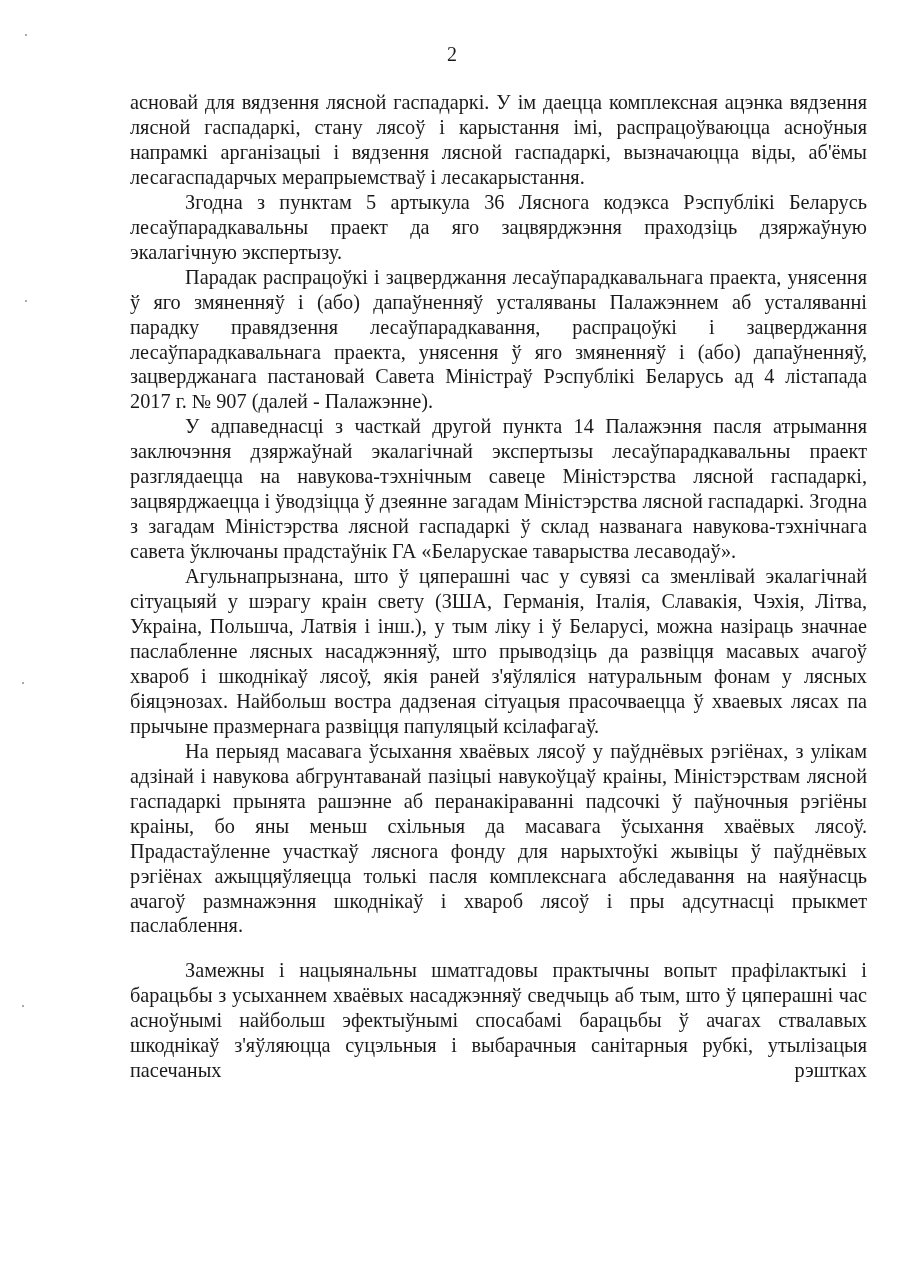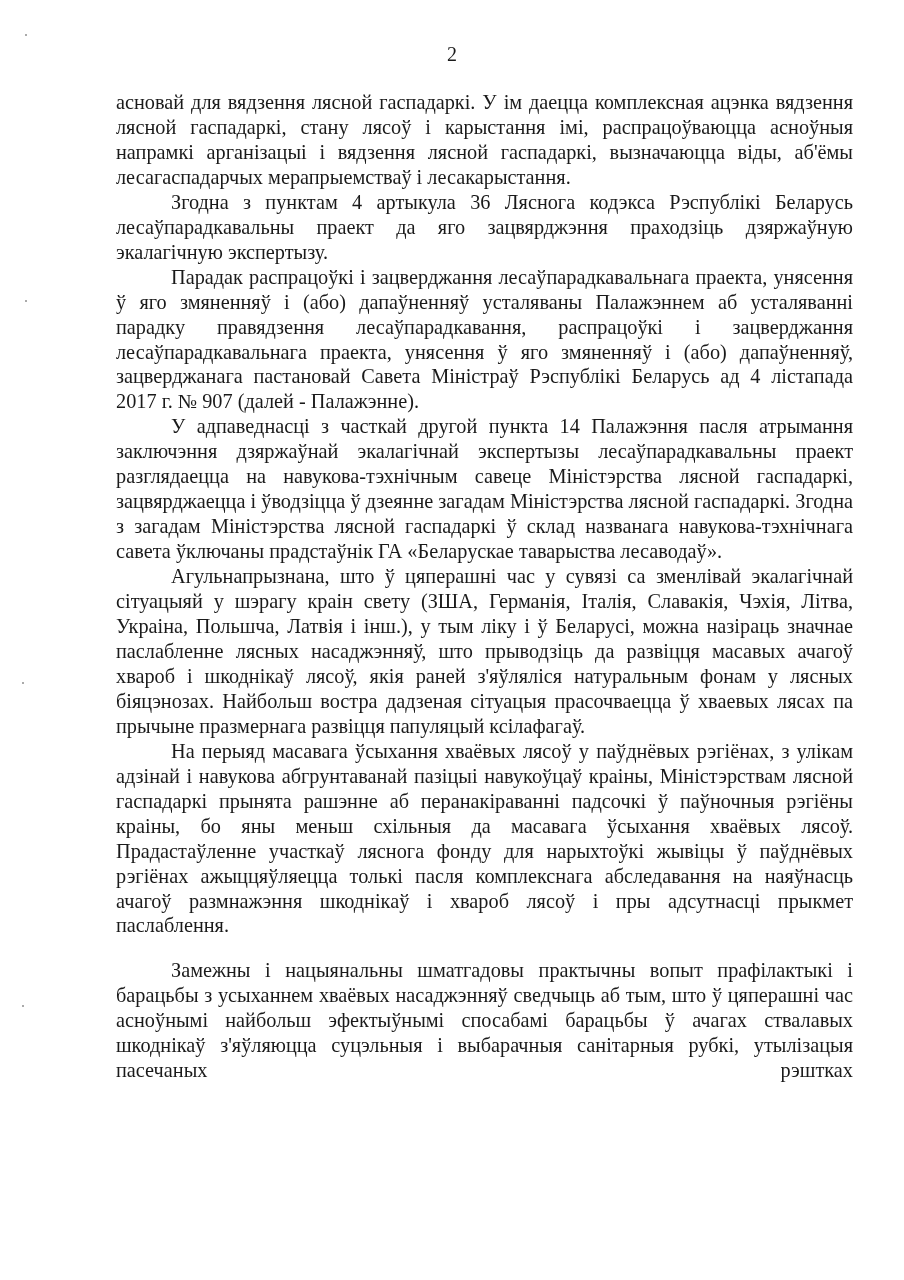--- a/index.html
+++ b/index.html
@@ -20,21 +20,21 @@
       top: 42px;
       left: 0;
       width: 904px;
       text-align: center;
       font-size: 20px;
       line-height: 24px;
     }
     .doc-body {
       position: absolute;
       top: 90px;
-      left: 116px;
+      left: 130px;
       width: 737px;
       font-size: 20.3px;
       line-height: 24.95px;
       text-align: justify;
     }
     .para {
       margin: 0;
       text-indent: 55px;
       hyphens: none;
     }
@@ -60,21 +60,21 @@
 
   <div class="scan-dot" style="left:25px; top:34px;"></div>
   <div class="scan-dot" style="left:25px; top:300px;"></div>
   <div class="scan-dot" style="left:22px; top:682px;"></div>
   <div class="scan-dot" style="left:22px; top:1005px;"></div>
 
   <div class="page-number">2</div>
 
   <div class="doc-body">
     <p class="para continued">асновай для вядзення лясной гаспадаркі.  У ім даецца комплексная ацэнка вядзення лясной гаспадаркі, стану лясоў і карыстання імі, распрацоўваюцца асноўныя напрамкі арганізацыі і вядзення лясной гаспадаркі, вызначаюцца віды, аб'ёмы лесагаспадарчых мерапрыемстваў і лесакарыстання.</p>
-    <p class="para">Згодна з пунктам 4 артыкула 36 Ляснога кодэкса Рэспублікі Беларусь лесаўпарадкавальны праект да яго зацвярджэння праходзіць дзяржаўную экалагічную экспертызу.</p>
+    <p class="para">Згодна з пунктам 5 артыкула 36 Ляснога кодэкса Рэспублікі Беларусь лесаўпарадкавальны праект да яго зацвярджэння праходзіць дзяржаўную экалагічную экспертызу.</p>
     <p class="para">Парадак распрацоўкі і зацверджання лесаўпарадкавальнага праекта, унясення ў яго змяненняў і (або) дапаўненняў усталяваны Палажэннем аб усталяванні парадку правядзення лесаўпарадкавання, распрацоўкі і зацверджання лесаўпарадкавальнага праекта, унясення ў яго змяненняў і (або) дапаўненняў, зацверджанага пастановай Савета Міністраў Рэспублікі Беларусь ад 4 лістапада 2017 г. № 907 (далей - Палажэнне).</p>
     <p class="para">У адпаведнасці з часткай другой пункта 14 Палажэння пасля атрымання заключэння дзяржаўнай экалагічнай экспертызы лесаўпарадкавальны праект разглядаецца на навукова-тэхнічным савеце Міністэрства лясной гаспадаркі, зацвярджаецца і ўводзіцца ў дзеянне загадам Міністэрства лясной гаспадаркі. Згодна з загадам Міністэрства лясной гаспадаркі ў склад названага навукова-тэхнічнага савета ўключаны прадстаўнік ГА «Беларускае таварыства лесаводаў».</p>
     <p class="para">Агульнапрызнана, што ў цяперашні час у сувязі са зменлівай экалагічнай сітуацыяй у шэрагу краін свету (ЗША, Германія, Італія, Славакія, Чэхія, Літва, Украіна, Польшча, Латвія і інш.), у тым ліку і ў Беларусі, можна назіраць значнае паслабленне лясных насаджэнняў, што прыводзіць да развіцця масавых ачагоў хвароб і шкоднікаў лясоў, якія раней з'яўляліся натуральным фонам у лясных біяцэнозах. Найбольш востра дадзеная сітуацыя прасочваецца ў хваевых лясах па прычыне празмернага развіцця папуляцый ксілафагаў.</p>
     <p class="para">На перыяд масавага ўсыхання хваёвых лясоў у паўднёвых рэгіёнах, з улікам адзінай і навукова абгрунтаванай пазіцыі навукоўцаў краіны, Міністэрствам лясной гаспадаркі прынята рашэнне аб перанакіраванні падсочкі ў паўночныя рэгіёны краіны, бо яны меньш схільныя да масавага ўсыхання хваёвых лясоў. Прадастаўленне участкаў ляснога фонду для нарыхтоўкі жывіцы ў паўднёвых рэгіёнах ажыццяўляецца толькі пасля комплекснага абследавання на наяўнасць ачагоў размнажэння шкоднікаў і хвароб лясоў і пры адсутнасці прыкмет паслаблення.</p>
     <p class="para last-justified">Замежны і нацыянальны шматгадовы практычны вопыт прафілактыкі і барацьбы з усыханнем хваёвых насаджэнняў сведчыць аб тым, што ў цяперашні час асноўнымі найбольш эфектыўнымі спосабамі барацьбы ў ачагах ствалавых шкоднікаў з'яўляюцца суцэльныя і выбарачныя санітарныя рубкі, утылізацыя пасечаных рэштках</p>
   </div>
 
 </div>
 
 </body></html>

